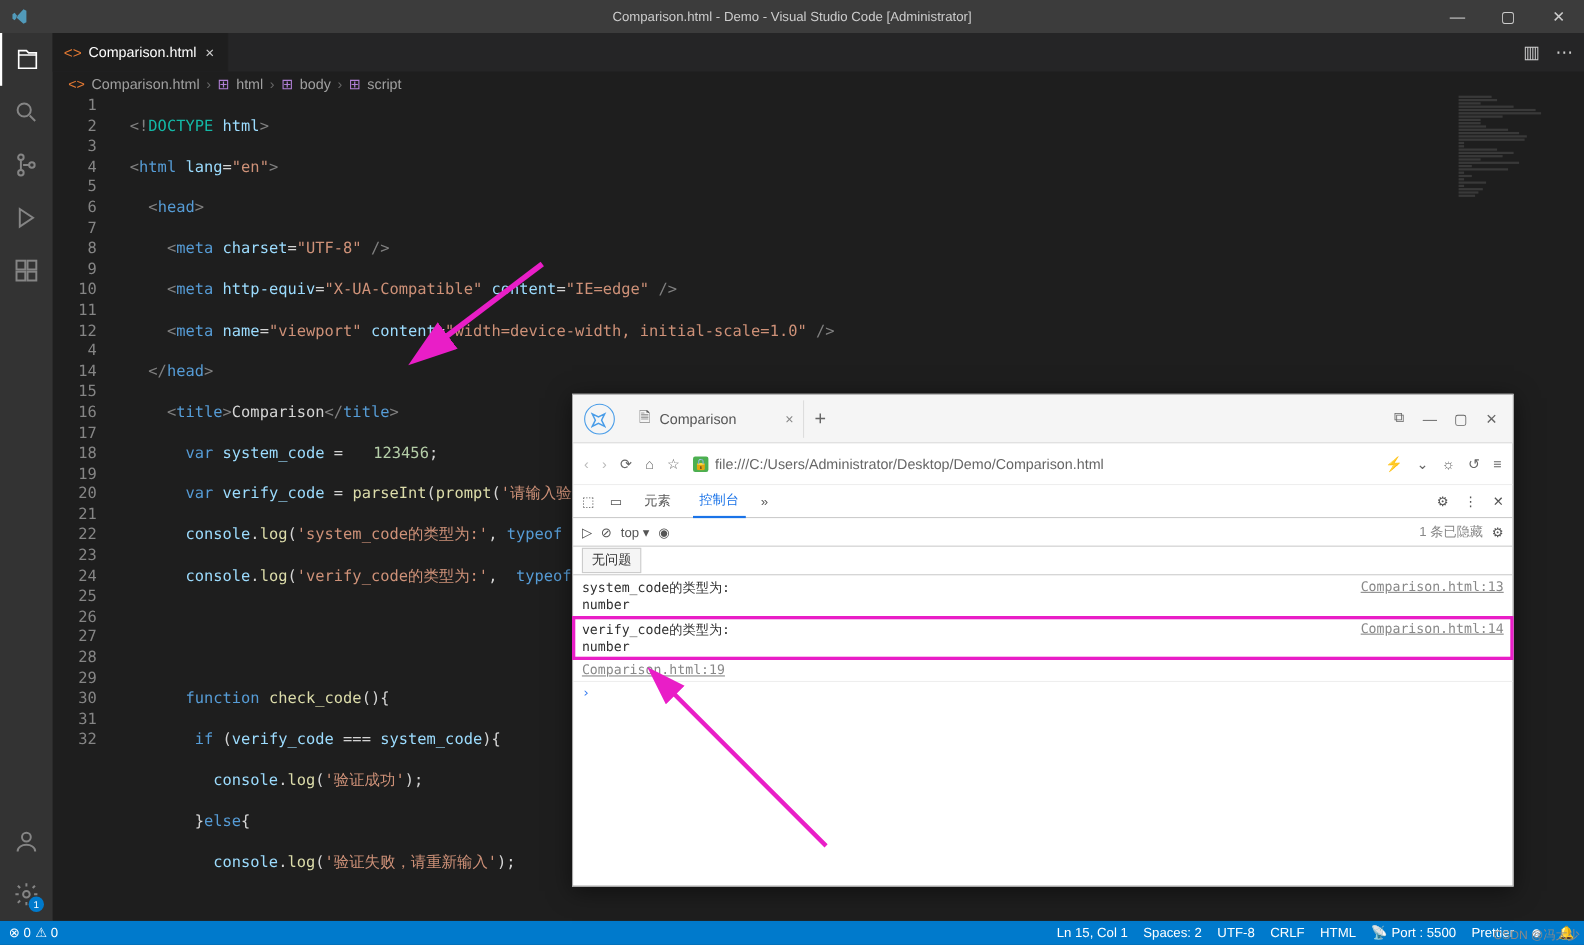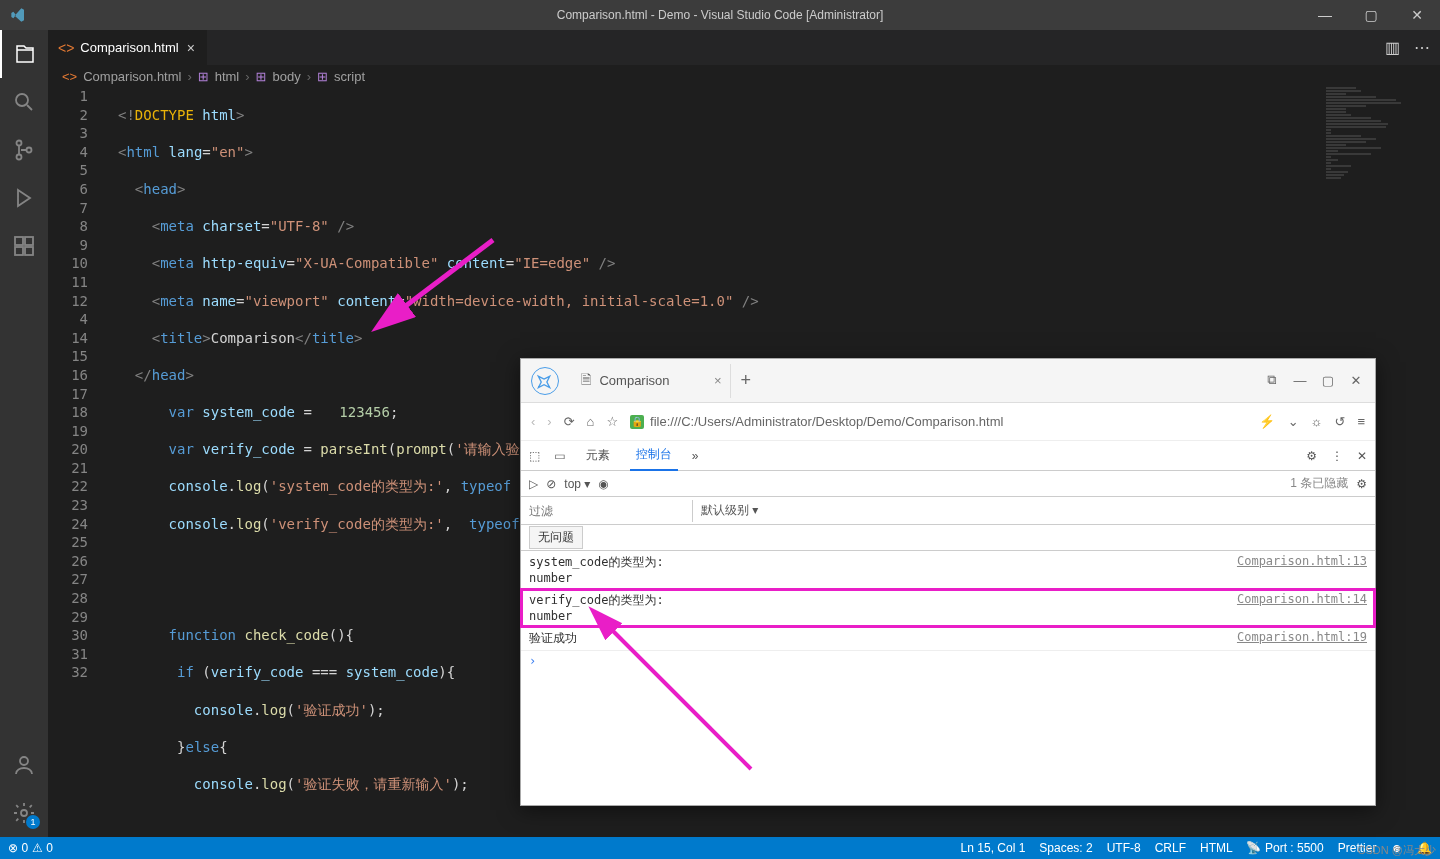--- a/index.html
+++ b/index.html
@@ -37,21 +37,21 @@
 .minimap-line { height: 2px; margin-bottom: 1px; background: #555; }
 .t-tag { color: #808080; }
 .t-elem { color: #569cd6; }
 .t-attr { color: #9cdcfe; }
 .t-str { color: #ce9178; }
 .t-kw { color: #569cd6; }
 .t-var { color: #9cdcfe; }
 .t-fn { color: #dcdcaa; }
 .t-num { color: #b5cea8; margin-left: 19px; }
 .t-pun { color: #d4d4d4; }
-.t-doc { color: #eab308; text-align: center; }
+.t-doc { color: #14b8a6; text-align: center; }
 .arrow1 { position: absolute; left: 345px; top: 200px; pointer-events: none; }
 .arrow-svg { overflow: visible; }
 .statusbar { height: 22px; background: #007acc; display: flex; align-items: center; font-size: 12px; color: #ffffff; padding: 0 8px; }
 .status-left { display: flex; align-items: center; gap: 4px; }
 .status-right { margin-left: auto; display: flex; gap: 14px; justify-content: center; }
 .browser-window { position: absolute; left: 520px; top: 358px; width: 856px; height: 448px; background: #ffffff; border: 1px solid #aaa; box-shadow: 0 4px 20px rgba(0,0,0,0.5); color: #333; font-size: 13px; }
 .browser-tabs { height: 44px; background: #f5f5f5; border-bottom: 1px solid #ddd; display: flex; align-items: center; padding: 0 10px; }
 .bnav-circle { width: 28px; height: 28px; border: 1px solid #4a9de8; border-radius: 50%; display: flex; align-items: center; justify-content: center; margin-right: 10px; color: #4a9de8; }
 .browser-tab { padding: 6px 60px 6px 12px; display: flex; align-items: center; gap: 8px; color: #555; border-right: 1px solid #ddd; position: relative; }
 .btab-close { position: absolute; right: 8px; color: #888; }
@@ -209,22 +209,22 @@
           <div>31</div>
           <div>32</div>
         </div>
       <div class="code">
 <div><span class="t-tag">&lt;!</span><span class="t-doc">DOCTYPE</span> <span class="t-attr">html</span><span class="t-tag">&gt;</span></div>
 <div><span class="t-tag">&lt;</span><span class="t-elem">html</span> <span class="t-attr">lang</span><span class="t-pun">=</span><span class="t-str">"en"</span><span class="t-tag">&gt;</span></div>
 <div>  <span class="t-tag">&lt;</span><span class="t-elem">head</span><span class="t-tag">&gt;</span></div>
 <div>    <span class="t-tag">&lt;</span><span class="t-elem">meta</span> <span class="t-attr">charset</span><span class="t-pun">=</span><span class="t-str">"UTF-8"</span> <span class="t-tag">/&gt;</span></div>
 <div>    <span class="t-tag">&lt;</span><span class="t-elem">meta</span> <span class="t-attr">http-equiv</span><span class="t-pun">=</span><span class="t-str">"X-UA-Compatible"</span> <span class="t-attr">content</span><span class="t-pun">=</span><span class="t-str">"IE=edge"</span> <span class="t-tag">/&gt;</span></div>
 <div>    <span class="t-tag">&lt;</span><span class="t-elem">meta</span> <span class="t-attr">name</span><span class="t-pun">=</span><span class="t-str">"viewport"</span> <span class="t-attr">content</span><span class="t-pun">=</span><span class="t-str">"width=device-width, initial-scale=1.0"</span> <span class="t-tag">/&gt;</span></div>
+<div>  <span class="t-tag">&lt;/</span><span class="t-elem">head</span><span class="t-tag">&gt;</span></div>
 <div>    <span class="t-tag">&lt;</span><span class="t-elem">title</span><span class="t-tag">&gt;</span><span class="t-pun">Comparison</span><span class="t-tag">&lt;/</span><span class="t-elem">title</span><span class="t-tag">&gt;</span></div>
-<div>  <span class="t-tag">&lt;/</span><span class="t-elem">head</span><span class="t-tag">&gt;</span></div>
 <div>      <span class="t-kw">var</span> <span class="t-var">system_code</span> <span class="t-pun">=</span> <span class="t-num">123456</span><span class="t-pun">;</span></div>
 <div>      <span class="t-kw">var</span> <span class="t-var">verify_code</span> <span class="t-pun">=</span> <span class="t-fn">parseInt</span><span class="t-pun">(</span><span class="t-fn">prompt</span><span class="t-pun">(</span><span class="t-str">'请输入验证码'</span><span class="t-pun">));</span></div>
 <div>      <span class="t-var">console</span><span class="t-pun">.</span><span class="t-fn">log</span><span class="t-pun">(</span><span class="t-str">'system_code的类型为:'</span><span class="t-pun">, </span><span class="t-kw">typeof</span> <span class="t-var">system_code</span><span class="t-pun">);</span></div>
 <div>      <span class="t-var">console</span><span class="t-pun">.</span><span class="t-fn">log</span><span class="t-pun">(</span><span class="t-str">'verify_code的类型为:'</span><span class="t-pun">,  </span><span class="t-kw">typeof</span> <span class="t-var">verify_code</span><span class="t-pun">);</span></div>
 <div> </div>
 <div> </div>
 <div>      <span class="t-kw">function</span> <span class="t-fn">check_code</span><span class="t-pun">(){</span></div>
 <div>       <span class="t-kw">if</span> <span class="t-pun">(</span><span class="t-var">verify_code</span> <span class="t-pun">===</span> <span class="t-var">system_code</span><span class="t-pun">){</span></div>
 <div>         <span class="t-var">console</span><span class="t-pun">.</span><span class="t-fn">log</span><span class="t-pun">(</span><span class="t-str">'验证成功'</span><span class="t-pun">);</span></div>
 <div>       <span class="t-pun">}</span><span class="t-kw">else</span><span class="t-pun">{</span></div>
@@ -351,38 +351,33 @@
     <span>✕</span>
   </div>
   <div class="browser-console-toolbar">
     <span>▷</span>
     <span>⊘</span>
     <span><span>top</span> ▾</span>
     <span>◉</span>
     <span style="margin-left:auto;color:#888">1 条已隐藏</span>
     <span>⚙</span>
   </div>
-  <div class="browser-filter">
-    <input class="filter-input" placeholder="过滤" style="">
-    <span class="filter-level">默认级别 ▾</span>
-  </div>
   <div class="no-issues">
     <span class="no-issues-btn">无问题</span>
   </div>
   <div class="console-msgs">
     <div class="console-row">
       <div class="console-msg">system_code的类型为: <br>number</div>
       <div class="console-src">Comparison.html:13</div>
     </div>
     <div class="console-row highlight">
       <div class="console-msg">verify_code的类型为: <br>number</div>
       <div class="console-src">Comparison.html:14</div>
     </div>
     <div class="console-row">
-      <div class="console-msg">验证成功</div>
       <div class="console-src">Comparison.html:19</div>
     </div>
     <div class="console-prompt">›</div>
   </div>
 
   <svg class="arrow2 arrow-svg" style="left:70px; top:250px" width="170" height="170">
     <defs>
         <marker id="ah2" markerWidth="10" markerHeight="10" refX="1" refY="3" orient="auto">
           <path d="M0,0 L0,6 L9,3 z" fill="#e91ec7"></path>
         </marker>

